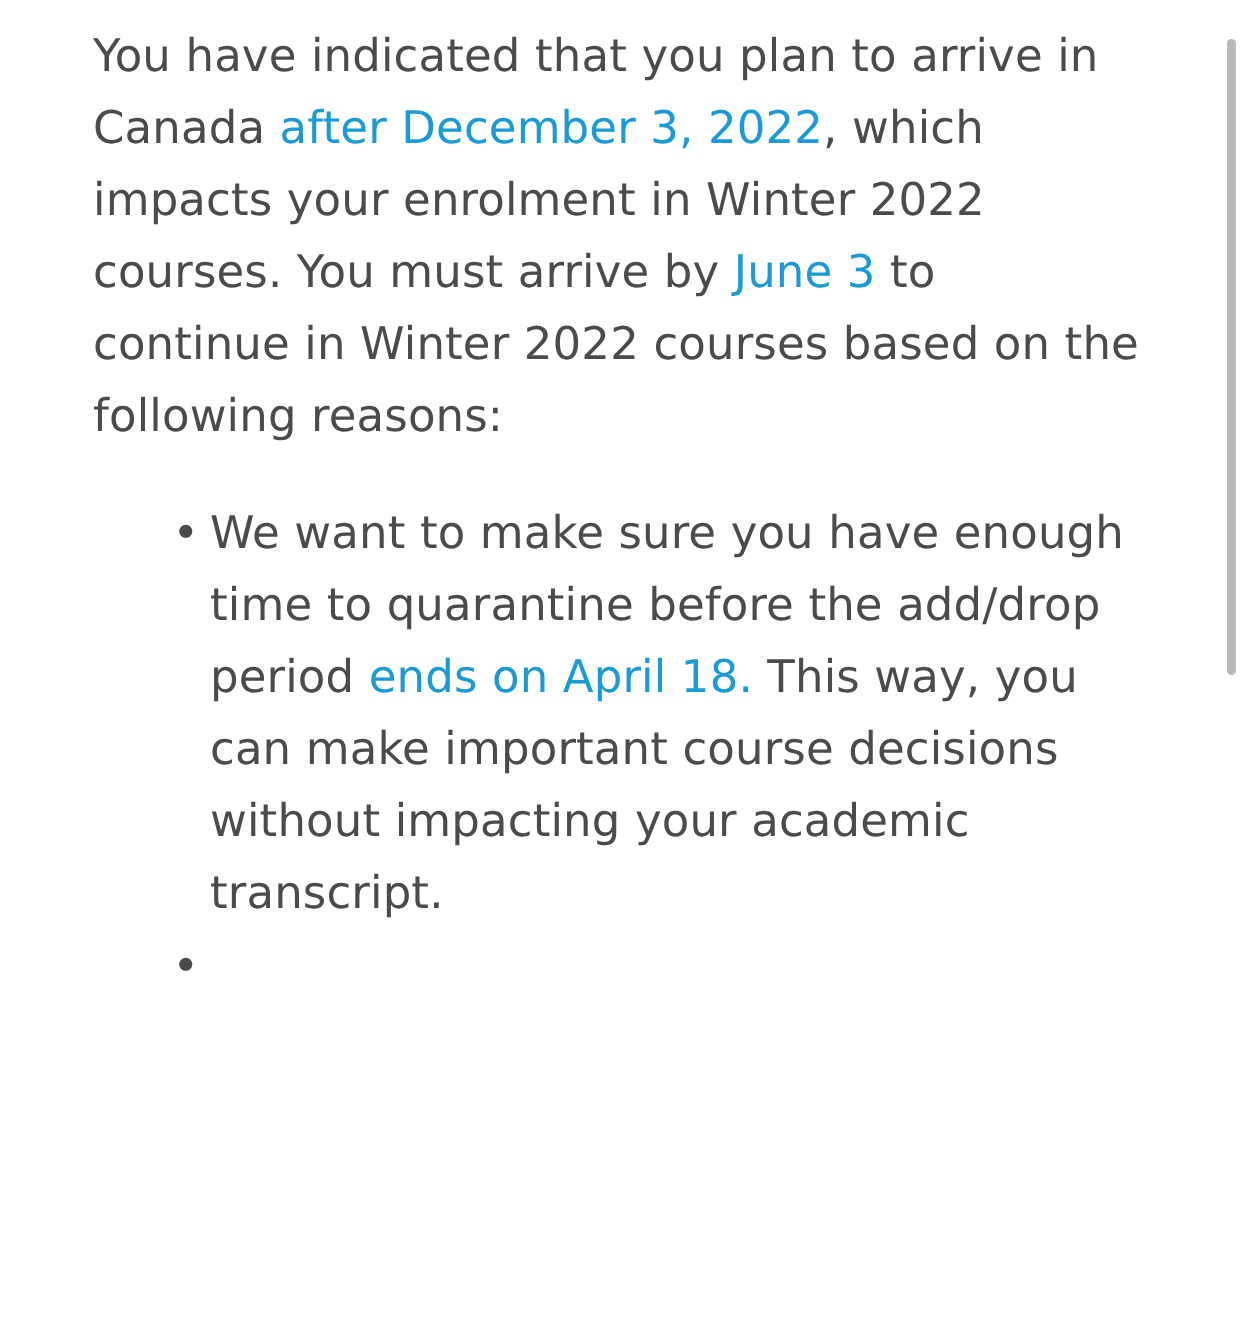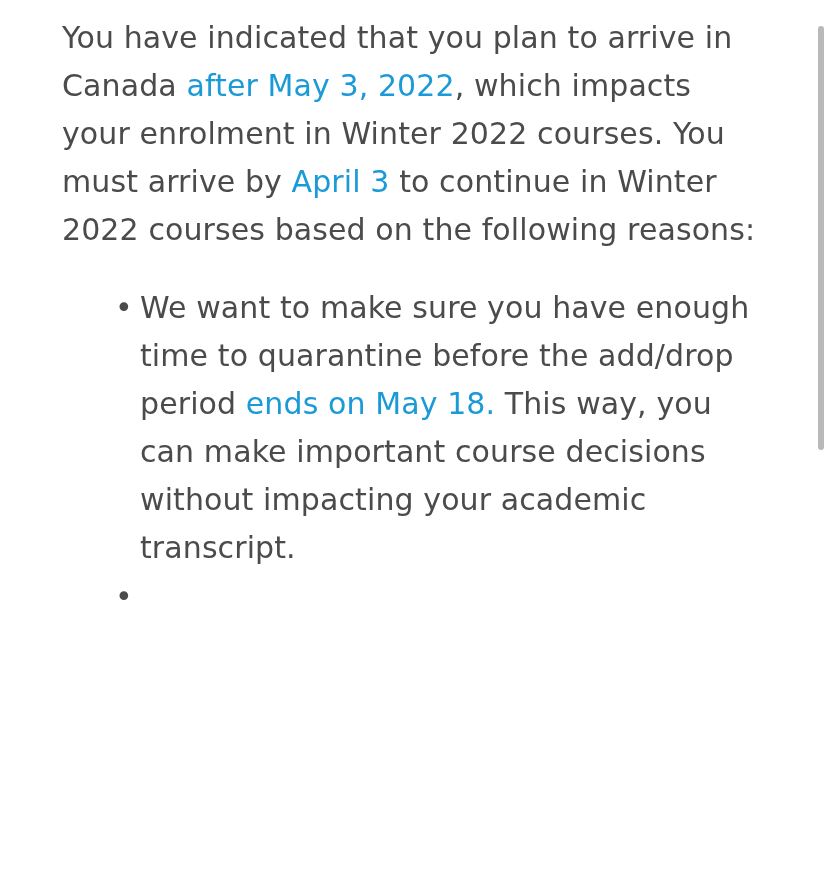--- a/index.html
+++ b/index.html
@@ -95,26 +95,26 @@
     background: #b9b9b9;
   }
 </style>
 </head>
 <body>
 
 <div class="page">
 
   <div class="content">
 
-    <p class="para">You have indicated that you plan to arrive in Canada <span class="link">after May 3, 2022</span>, which impacts your enrolment in Winter 2022 courses. You must arrive by <span class="link">April 3</span> to continue in Winter 2022 courses based on the following reasons:</p>
+    <p class="para">You have indicated that you plan to arrive in Canada <span class="link">after December 3, 2022</span>, which impacts your enrolment in Winter 2022 courses. You must arrive by <span class="link">June 3</span> to continue in Winter 2022 courses based on the following reasons:</p>
 
     <ul class="bullets">
       <li class="bullet-item">
         <span class="bullet-dot">•</span>
-        <span class="bullet-text">We want to make sure you have enough time to quarantine before the add/drop period <span class="link">ends on May 18.</span> This way, you can make important course decisions without impacting your academic transcript.</span>
+        <span class="bullet-text">We want to make sure you have enough time to quarantine before the add/drop period <span class="link">ends on April 18.</span> This way, you can make important course decisions without impacting your academic transcript.</span>
       </li>
       <li class="bullet-item">
         <span class="bullet-dot">•</span>
       </li>
     </ul>
 
   </div>
 
   <div class="scrollbar-track">
     <div class="scrollbar-thumb"></div>

